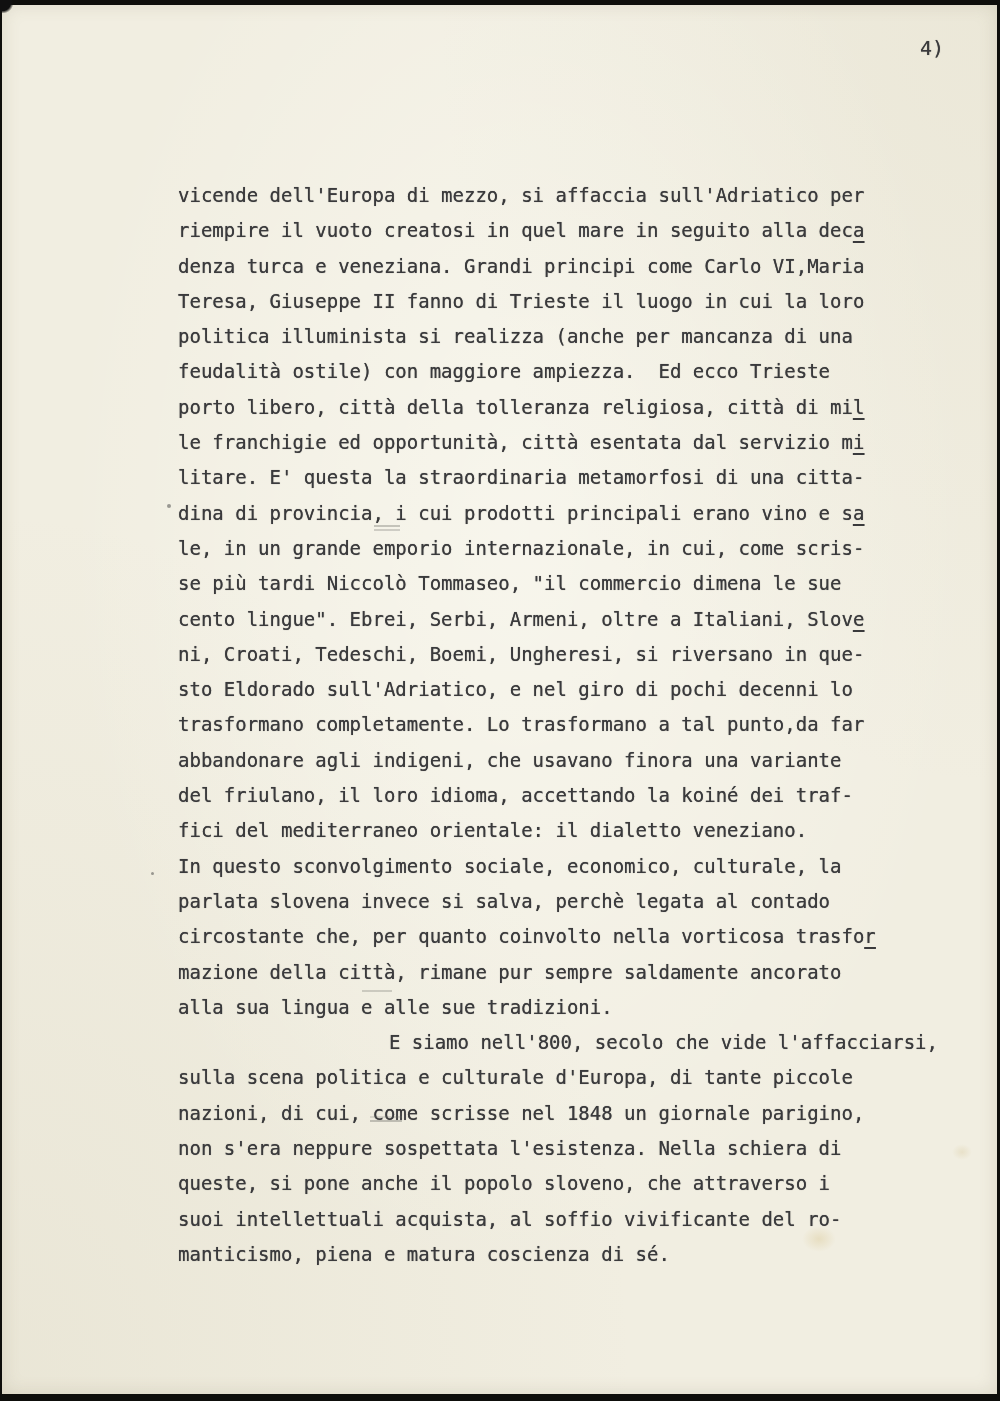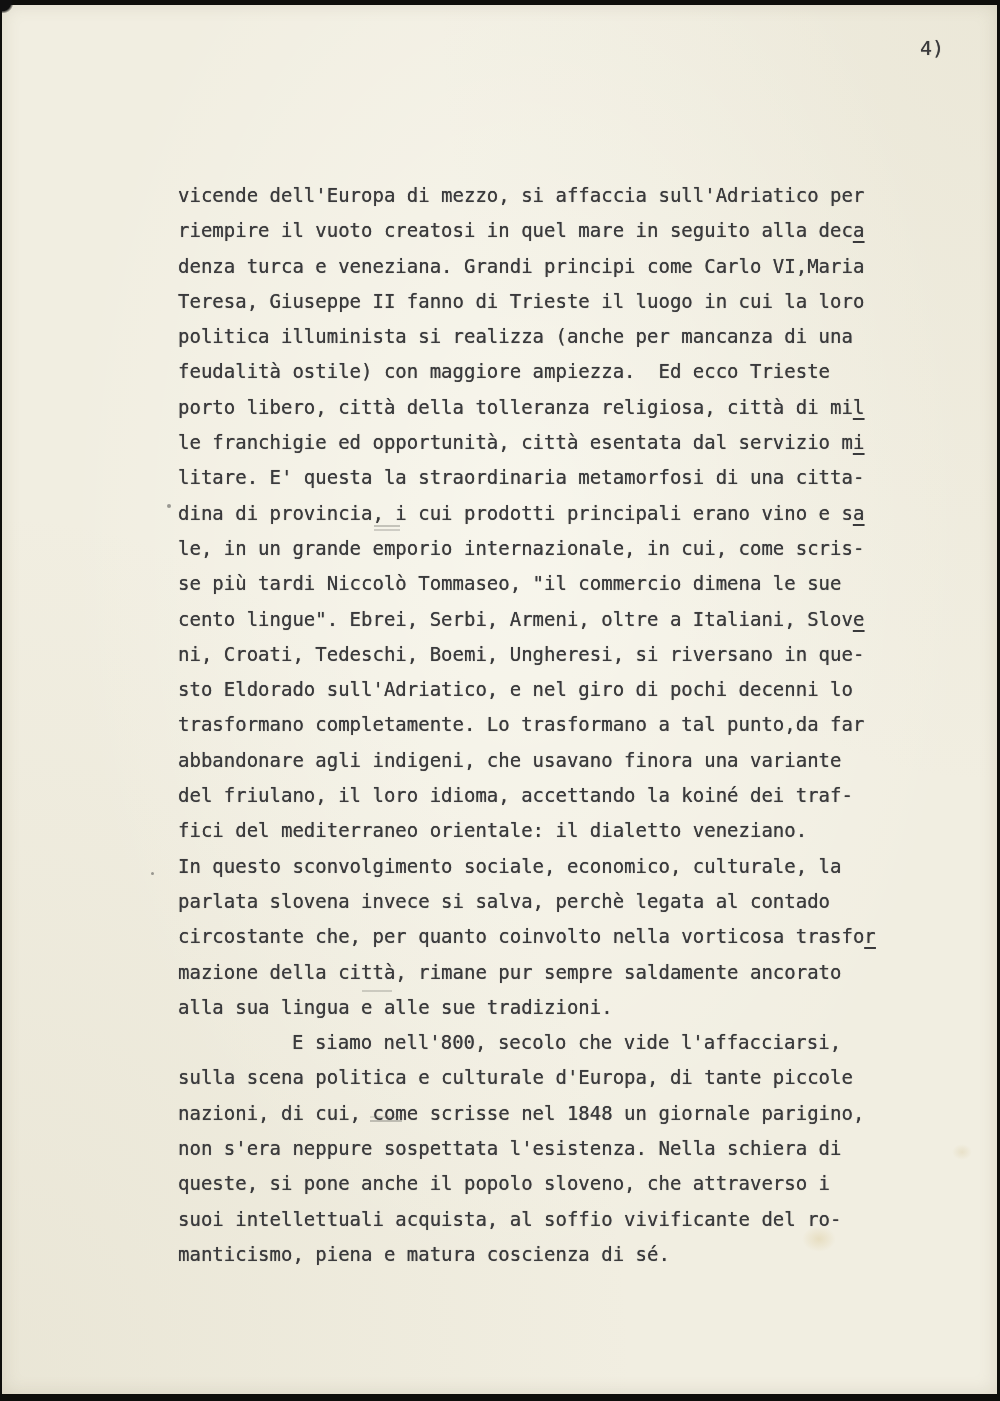--- a/index.html
+++ b/index.html
@@ -37,21 +37,21 @@
   
   .textblock {
     position: absolute;
     left: 176px; top: 174px; width: 760px;
     font-size: 19px; line-height: 35.3px;
     color: #3a3a3c;
     white-space: pre;
     text-shadow: 0 0 0.7px rgba(56,56,58,0.85);
   }
   .line { height: 35.3px; }
-  .line.indent { padding-left: 114px; }
+  .line.indent { padding-left: 114px; text-align: right; }
   .u {
     text-decoration: underline;
     text-underline-offset: 4px;
     text-decoration-thickness: 2px;
   }
 
   .page-number {
     position: absolute; left: 918px; top: 30px;
     font-size: 20px; line-height: 28px;
     color: #3a3a3c;

